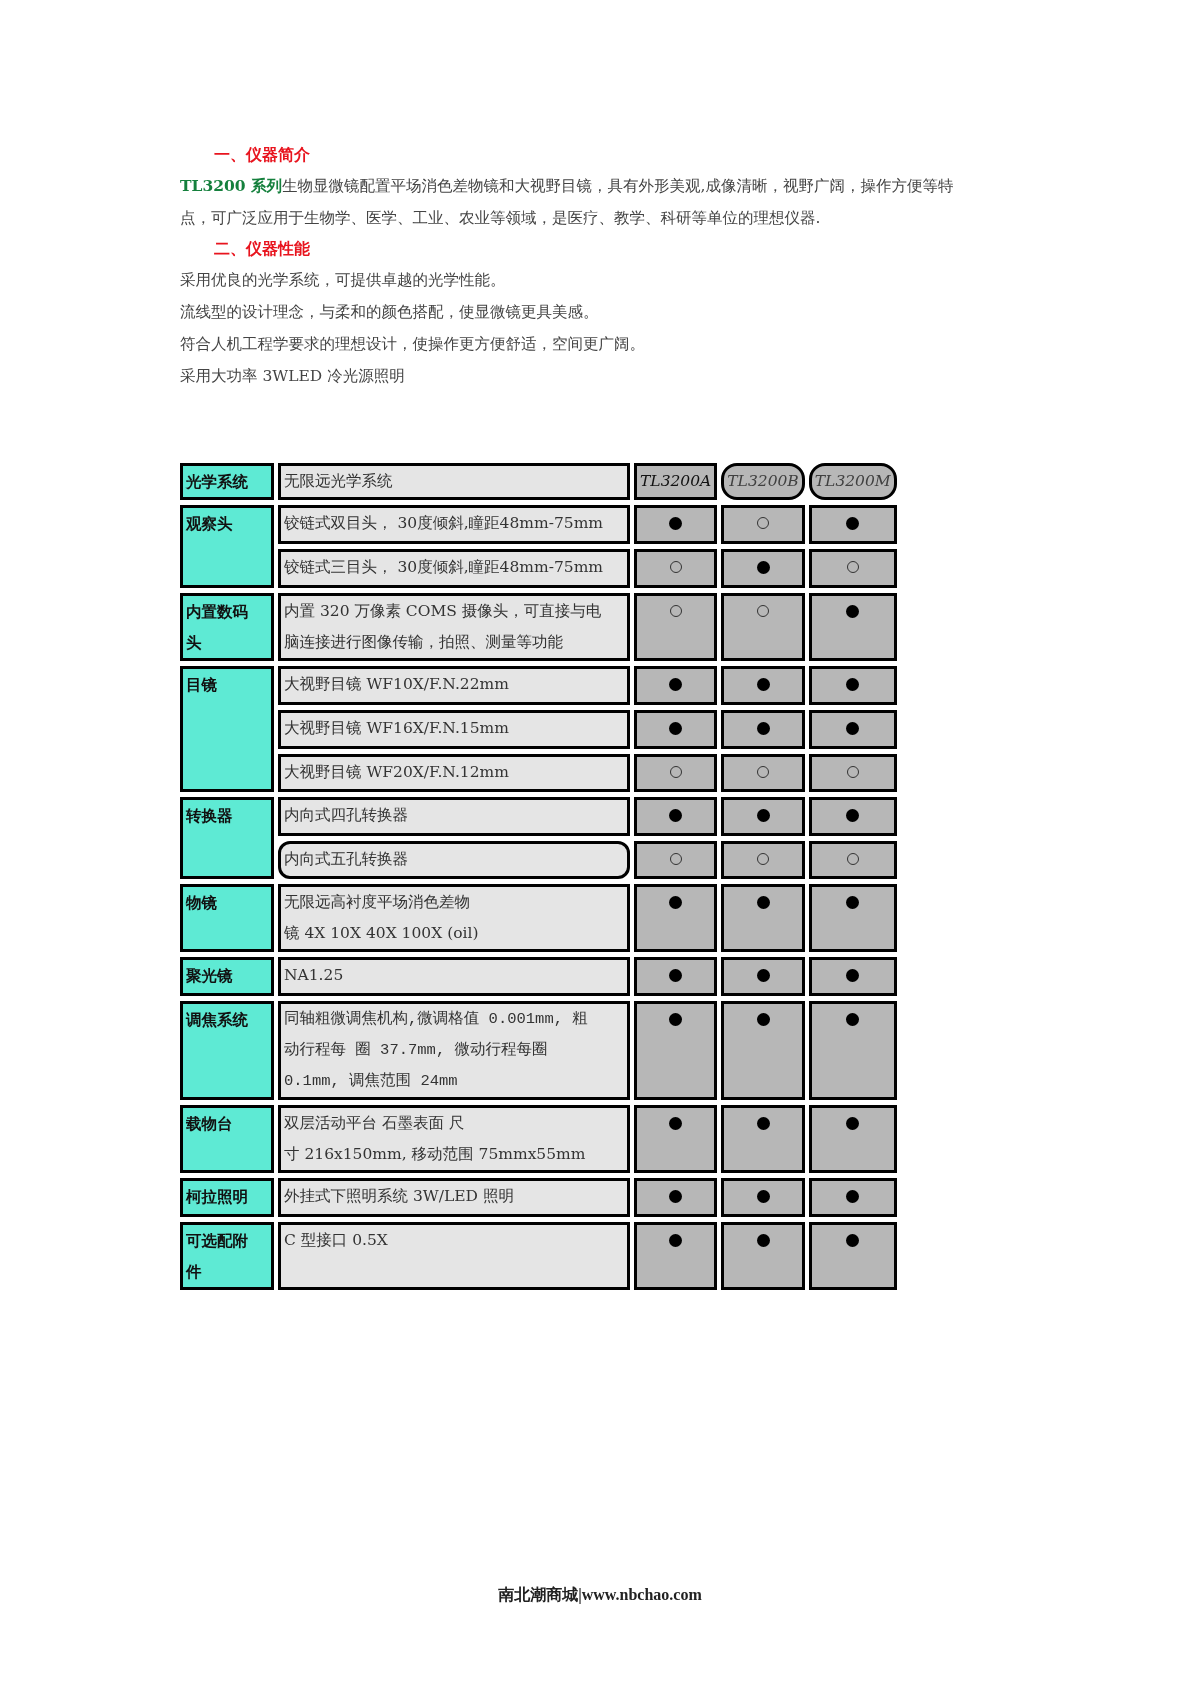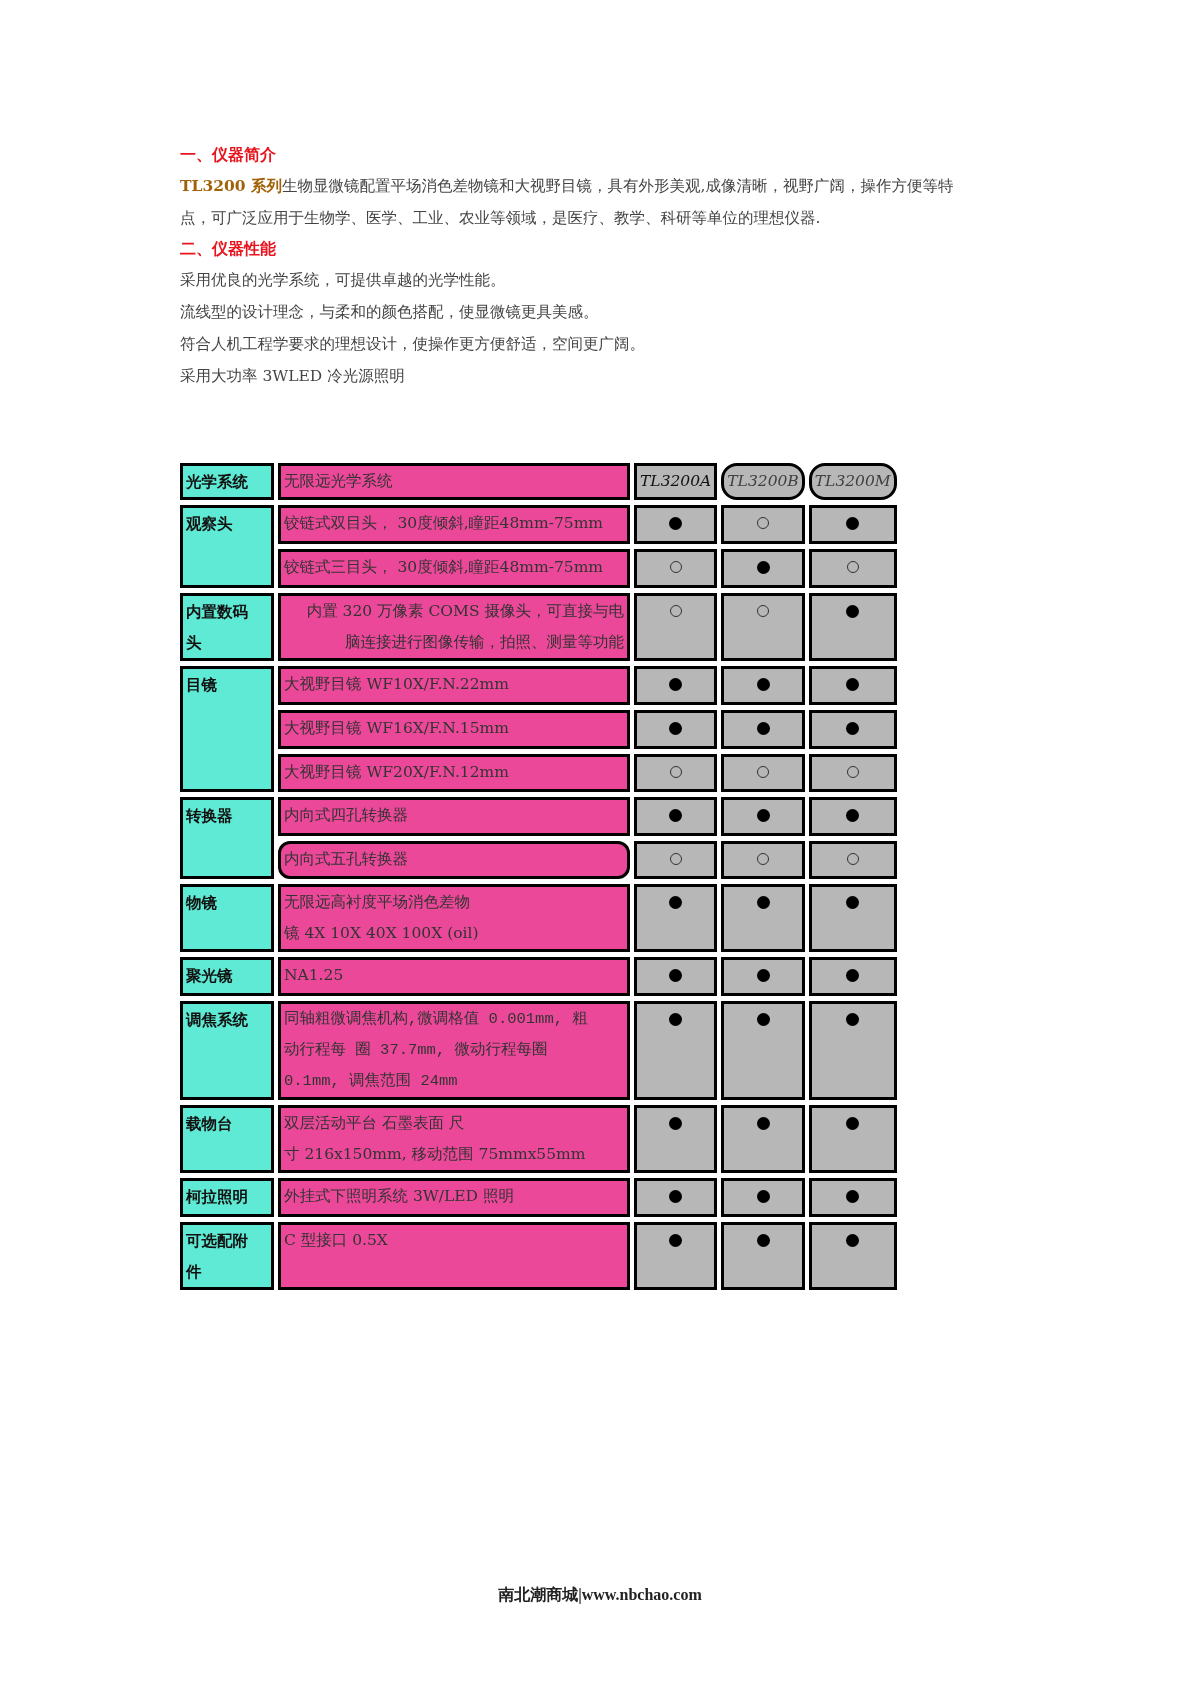--- a/index.html
+++ b/index.html
@@ -1,28 +1,28 @@
 <!DOCTYPE html>
 <html><head>
 <meta charset="utf-8">
 <style>
   html, body { margin: 0; padding: 0; background: #ffffff; }
   body { width: 1200px; height: 1697px; position: relative; overflow: hidden;
          font-family: "DejaVu Serif", "Liberation Serif", serif; color: #333; }
   .page { position: absolute; left: 180px; top: 140px; width: 850px; }
   .title { font-size: 19px; font-weight: bold; color: #111; height: 32px; line-height: 32px; letter-spacing: -0.3px; }
-  .sec { font-size: 16px; font-weight: bold; color: #e8141e; height: 30px; line-height: 30px; }
+  .sec { font-size: 16px; font-weight: bold; color: #e8141e; height: 30px; line-height: 30px; margin-left: 34px; }
   .para { font-size: 15.5px; line-height: 32px; color: #444; }
-  .para b { color: #a16207; text-align: right; }
+  .para b { color: #15803d; text-align: right; }
   .line { font-size: 15.5px; color: #444; height: 32px; line-height: 32px; }
 
   table.spec { position: absolute; left: 180px; top: 458px; border-collapse: separate; border-spacing: 4px 5px; margin-left: -4px; }
   table.spec td { border: 3px solid #000; padding: 0 3px; font-size: 15.5px; vertical-align: top; line-height: 31px; }
   td.cat { background: #5eead4; width: 82px; font-weight: bold; color: #111; font-size: 16px; }
-  td.desc { background: #ec4899; width: 340px; color: #333; }
+  td.desc { background: #e5e5e5; width: 340px; color: #333; }
   td.mark { background: #b7b7b7; width: 70px; text-align: center; color: #000; font-size: 17px; }
   td.hdr { background: #b7b7b7; width: 70px; text-align: right; font-size: 15px; font-style: italic; }
   td.hdr.a { color: #111; }
   td.hdr.red { color: #404040; border-radius: 16px; }
   .dot { display: inline-block; width: 13px; height: 13px; border-radius: 50%; margin-top: 9px; }
   .dot.filled { background: #000; }
   .dot.empty { border: 1px solid #333; width: 12px; height: 12px; box-sizing: border-box; }
 
   .footer { position: absolute; top: 1585px; left: 0; width: 1200px; text-align: center; font-size: 16px; color: #222; font-family: "Liberation Serif", serif; font-weight: bold; }
 </style>
@@ -58,21 +58,21 @@
         <td class="mark"><span class="dot filled"></span></td>
       </tr>
       <tr>
         <td class="desc" style="height: 31px;">铰链式三目头，  30度倾斜,瞳距48mm-75mm</td>
         <td class="mark"><span class="dot empty"></span></td>
         <td class="mark"><span class="dot filled"></span></td>
         <td class="mark"><span class="dot empty"></span></td>
       </tr>
       <tr>
         <td class="cat" rowspan="1">内置数码<br>头</td>
-        <td class="desc" style="height: 60px; text-align: right;">内置 320 万像素 COMS 摄像头，可直接与电<br>脑连接进行图像传输，拍照、测量等功能</td>
+        <td class="desc" style="height: 60px;">内置 320 万像素 COMS 摄像头，可直接与电<br>脑连接进行图像传输，拍照、测量等功能</td>
         <td class="mark"><span class="dot empty"></span></td>
         <td class="mark"><span class="dot empty"></span></td>
         <td class="mark"><span class="dot filled"></span></td>
       </tr>
       <tr>
         <td class="cat" rowspan="3">目镜</td>
         <td class="desc" style="height: 31px;">大视野目镜  WF10X/F.N.22mm</td>
         <td class="mark"><span class="dot filled"></span></td>
         <td class="mark"><span class="dot filled"></span></td>
         <td class="mark"><span class="dot filled"></span></td>

